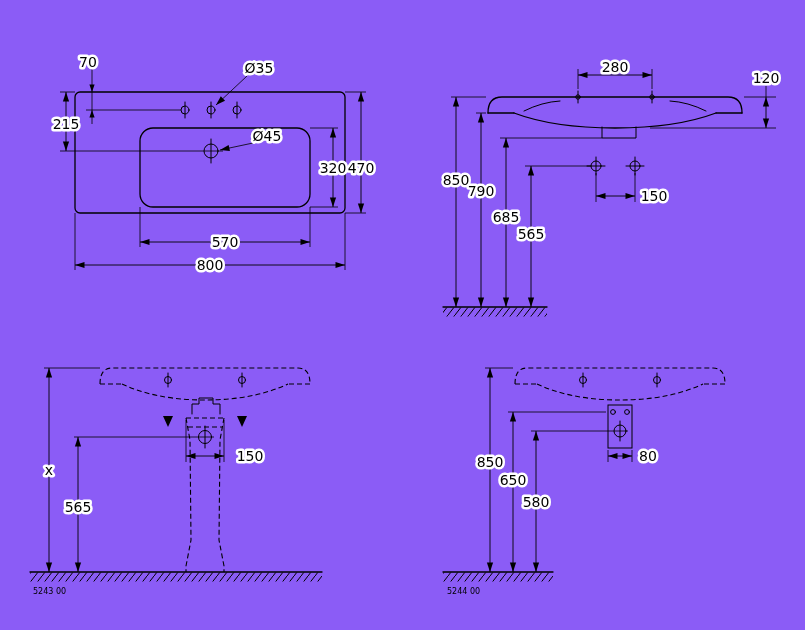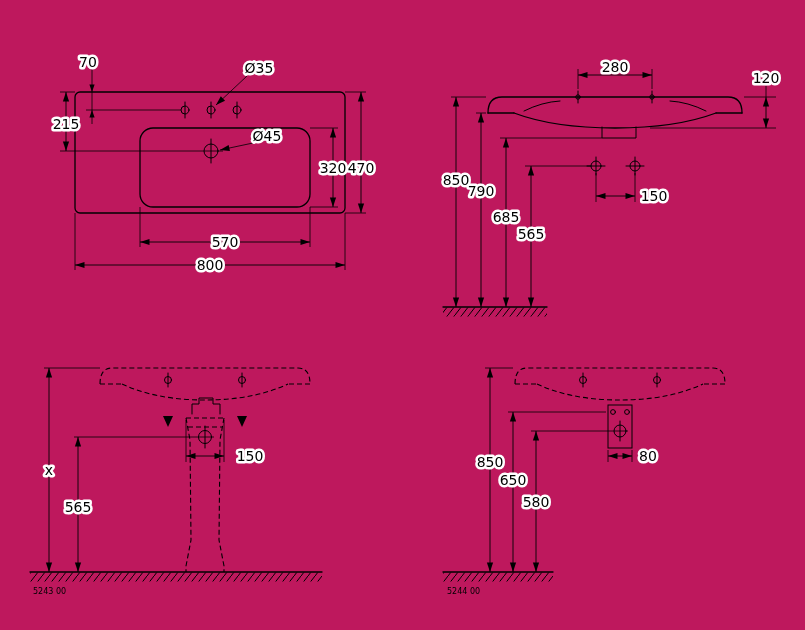--- a/index.html
+++ b/index.html
@@ -1,16 +1,16 @@
 <!DOCTYPE html>
 <html><head>
 <meta charset="utf-8">
 <style>
   html,body { margin:0; padding:0; background:#ffffff; }
-  .canvas { width:805px; height:630px; background:#be185d; position:relative; overflow:hidden; }
+  .canvas { width:805px; height:630px; background:#8b5cf6; position:relative; overflow:hidden; }
   svg { display:block; font-family:"DejaVu Sans", sans-serif; }
 
   .outline { fill:none; stroke:#000; stroke-width:1.3; stroke-linecap:round; stroke-linejoin:round; }
   .thin    { fill:none; stroke:#000; stroke-width:1;   stroke-linecap:round; }
   .dashed  { fill:none; stroke:#000; stroke-width:1.1; stroke-dasharray:5 3; stroke-linecap:butt; }
   .dim-line{ fill:none; stroke:#000; stroke-width:0.9; }
   .ext     { fill:none; stroke:#000; stroke-width:0.8; }
   .arrowfill { fill:#000; stroke:none; }
 
   text.dim {

